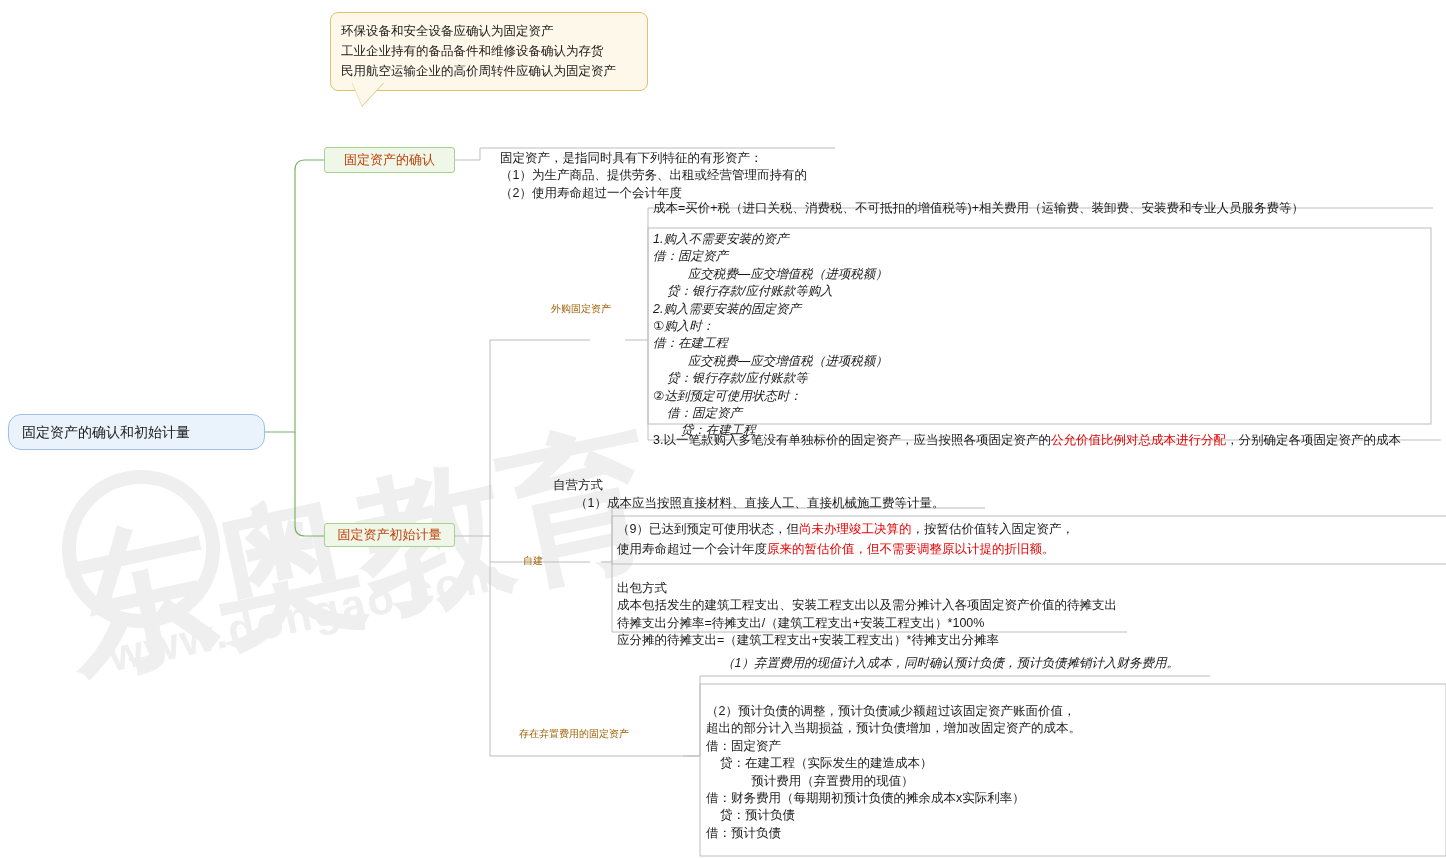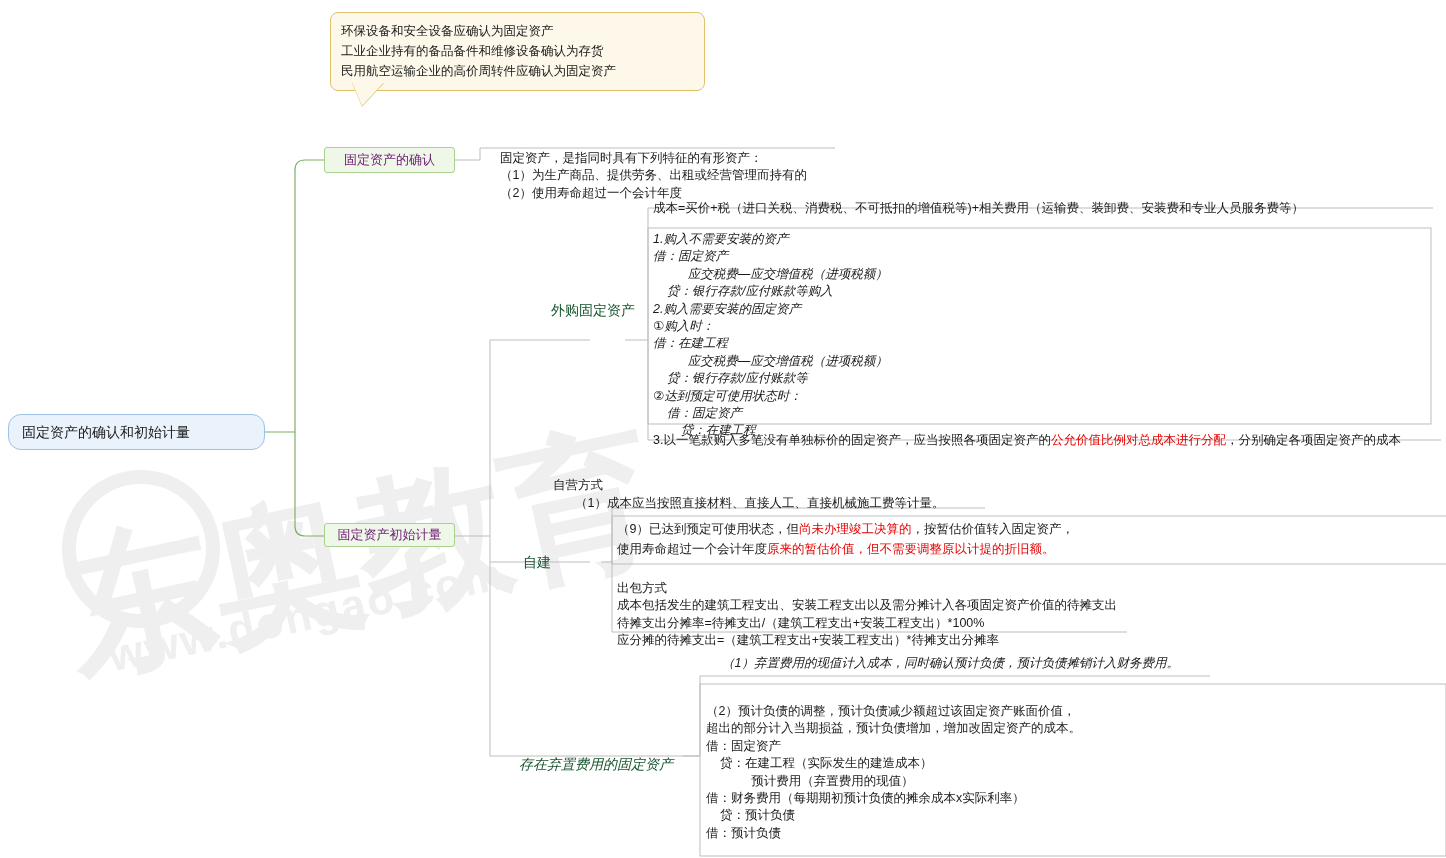--- a/index.html
+++ b/index.html
@@ -43,27 +43,27 @@
     font-size:14px;
     color:#1a1a1a;
   }
   .branch{
     border:1px solid #a9d08e;
     background:#eef7e8;
     border-radius:3px;
     display:flex;align-items:center;
     justify-content:center;
     font-size:13px;
-    color:#701a75;
+    color:#c2410c;
   }
   .b1{left:324px;top:147px;width:131px;height:26px;}
   .b2{left:324px;top:523px;width:131px;height:24px;}
   .callout{
     position:absolute;
-    left:330px;top:12px;width:375px;
+    left:330px;top:12px;width:318px;
     border:1px solid #e0c068;
     background:#fdf8ea;
     border-radius:8px;
     padding:8px 10px 9px 10px;
     box-sizing:border-box;
     font-size:12.5px;
     line-height:20px;
     color:#1a1a1a;
     white-space:pre-line;
   }
@@ -73,22 +73,22 @@
     width:0;height:0;
     border-left:10px solid transparent;
     border-right:22px solid transparent;
     border-top:24px solid #fdf8ea;
     filter:drop-shadow(0 1px 0 #e0c068);
   }
   .red{color:#e60000;}
   .blk{color:#1a1a1a;}
   .label{
     position:absolute;
-    font-size:14px;
-    color:#14532d;
+    font-size:10px;
+    color:#a16207;
     white-space:nowrap;
   }
   .txtblock{
     position:absolute;
     font-size:12.5px;
     line-height:17.4px;
     color:#1a1a1a;
     white-space:pre;
   }
 </style>
@@ -137,21 +137,21 @@
 工业企业持有的备品备件和维修设备确认为存货
 民用航空运输企业的高价周转件应确认为固定资产</div>
   <div class="callout-tail"></div>
 
   <div class="txtblock" style="left:500px;top:110px;margin-top:40px;">固定资产，是指同时具有下列特征的有形资产：
 （1）为生产商品、提供劳务、出租或经营管理而持有的
 （2）使用寿命超过一个会计年度</div>
 
   <div class="label" style="left:551px;top:302px;">外购固定资产</div>
   <div class="label" style="left:523px;top:554px;">自建</div>
-  <div class="label" style="left:519px;top:756px;font-style:italic;">存在弃置费用的固定资产</div>
+  <div class="label" style="left:519px;top:727px;">存在弃置费用的固定资产</div>
 
   <div class="txtblock" style="left:653px;top:200px;">成本=买价+税（进口关税、消费税、不可抵扣的增值税等)+相关费用（运输费、装卸费、安装费和专业人员服务费等）</div>
   <div class="txtblock" style="left:653px;top:231px;font-style:italic;">1.购入不需要安装的资产
 借：固定资产
           应交税费—应交增值税（进项税额）
     贷：银行存款/应付账款等购入
 2.购入需要安装的固定资产
 ①购入时：
 借：在建工程
           应交税费—应交增值税（进项税额）

